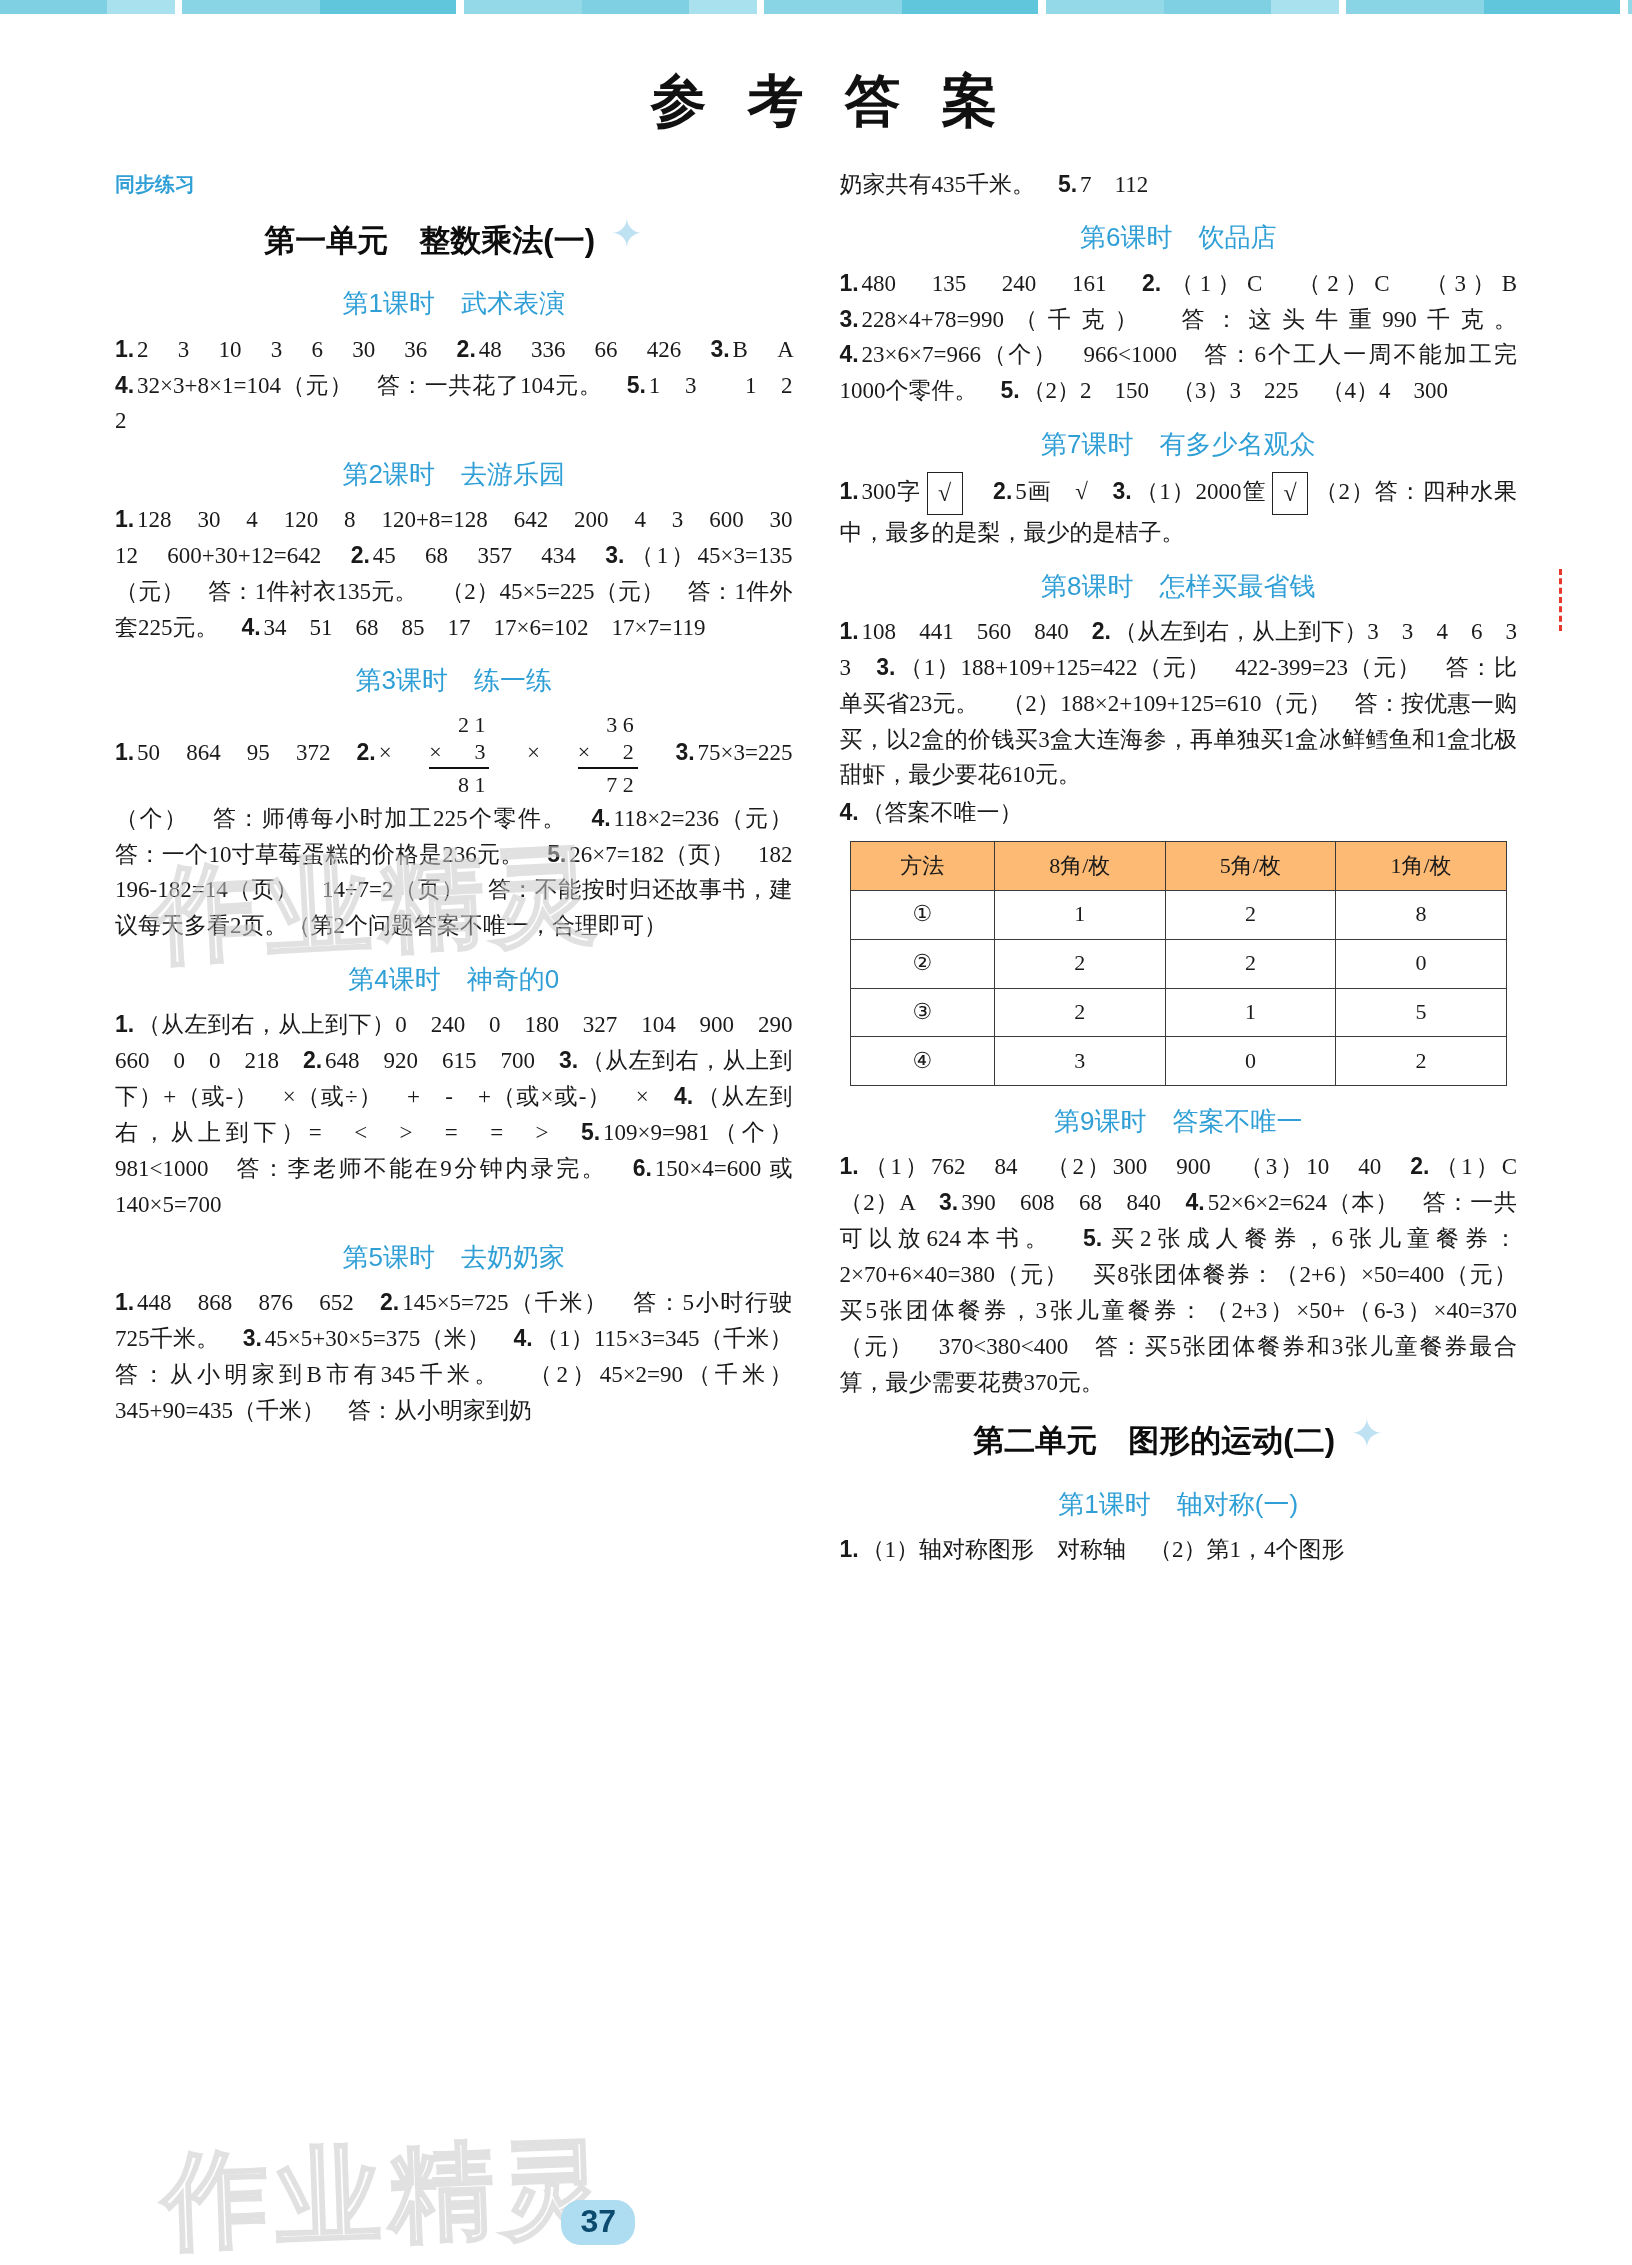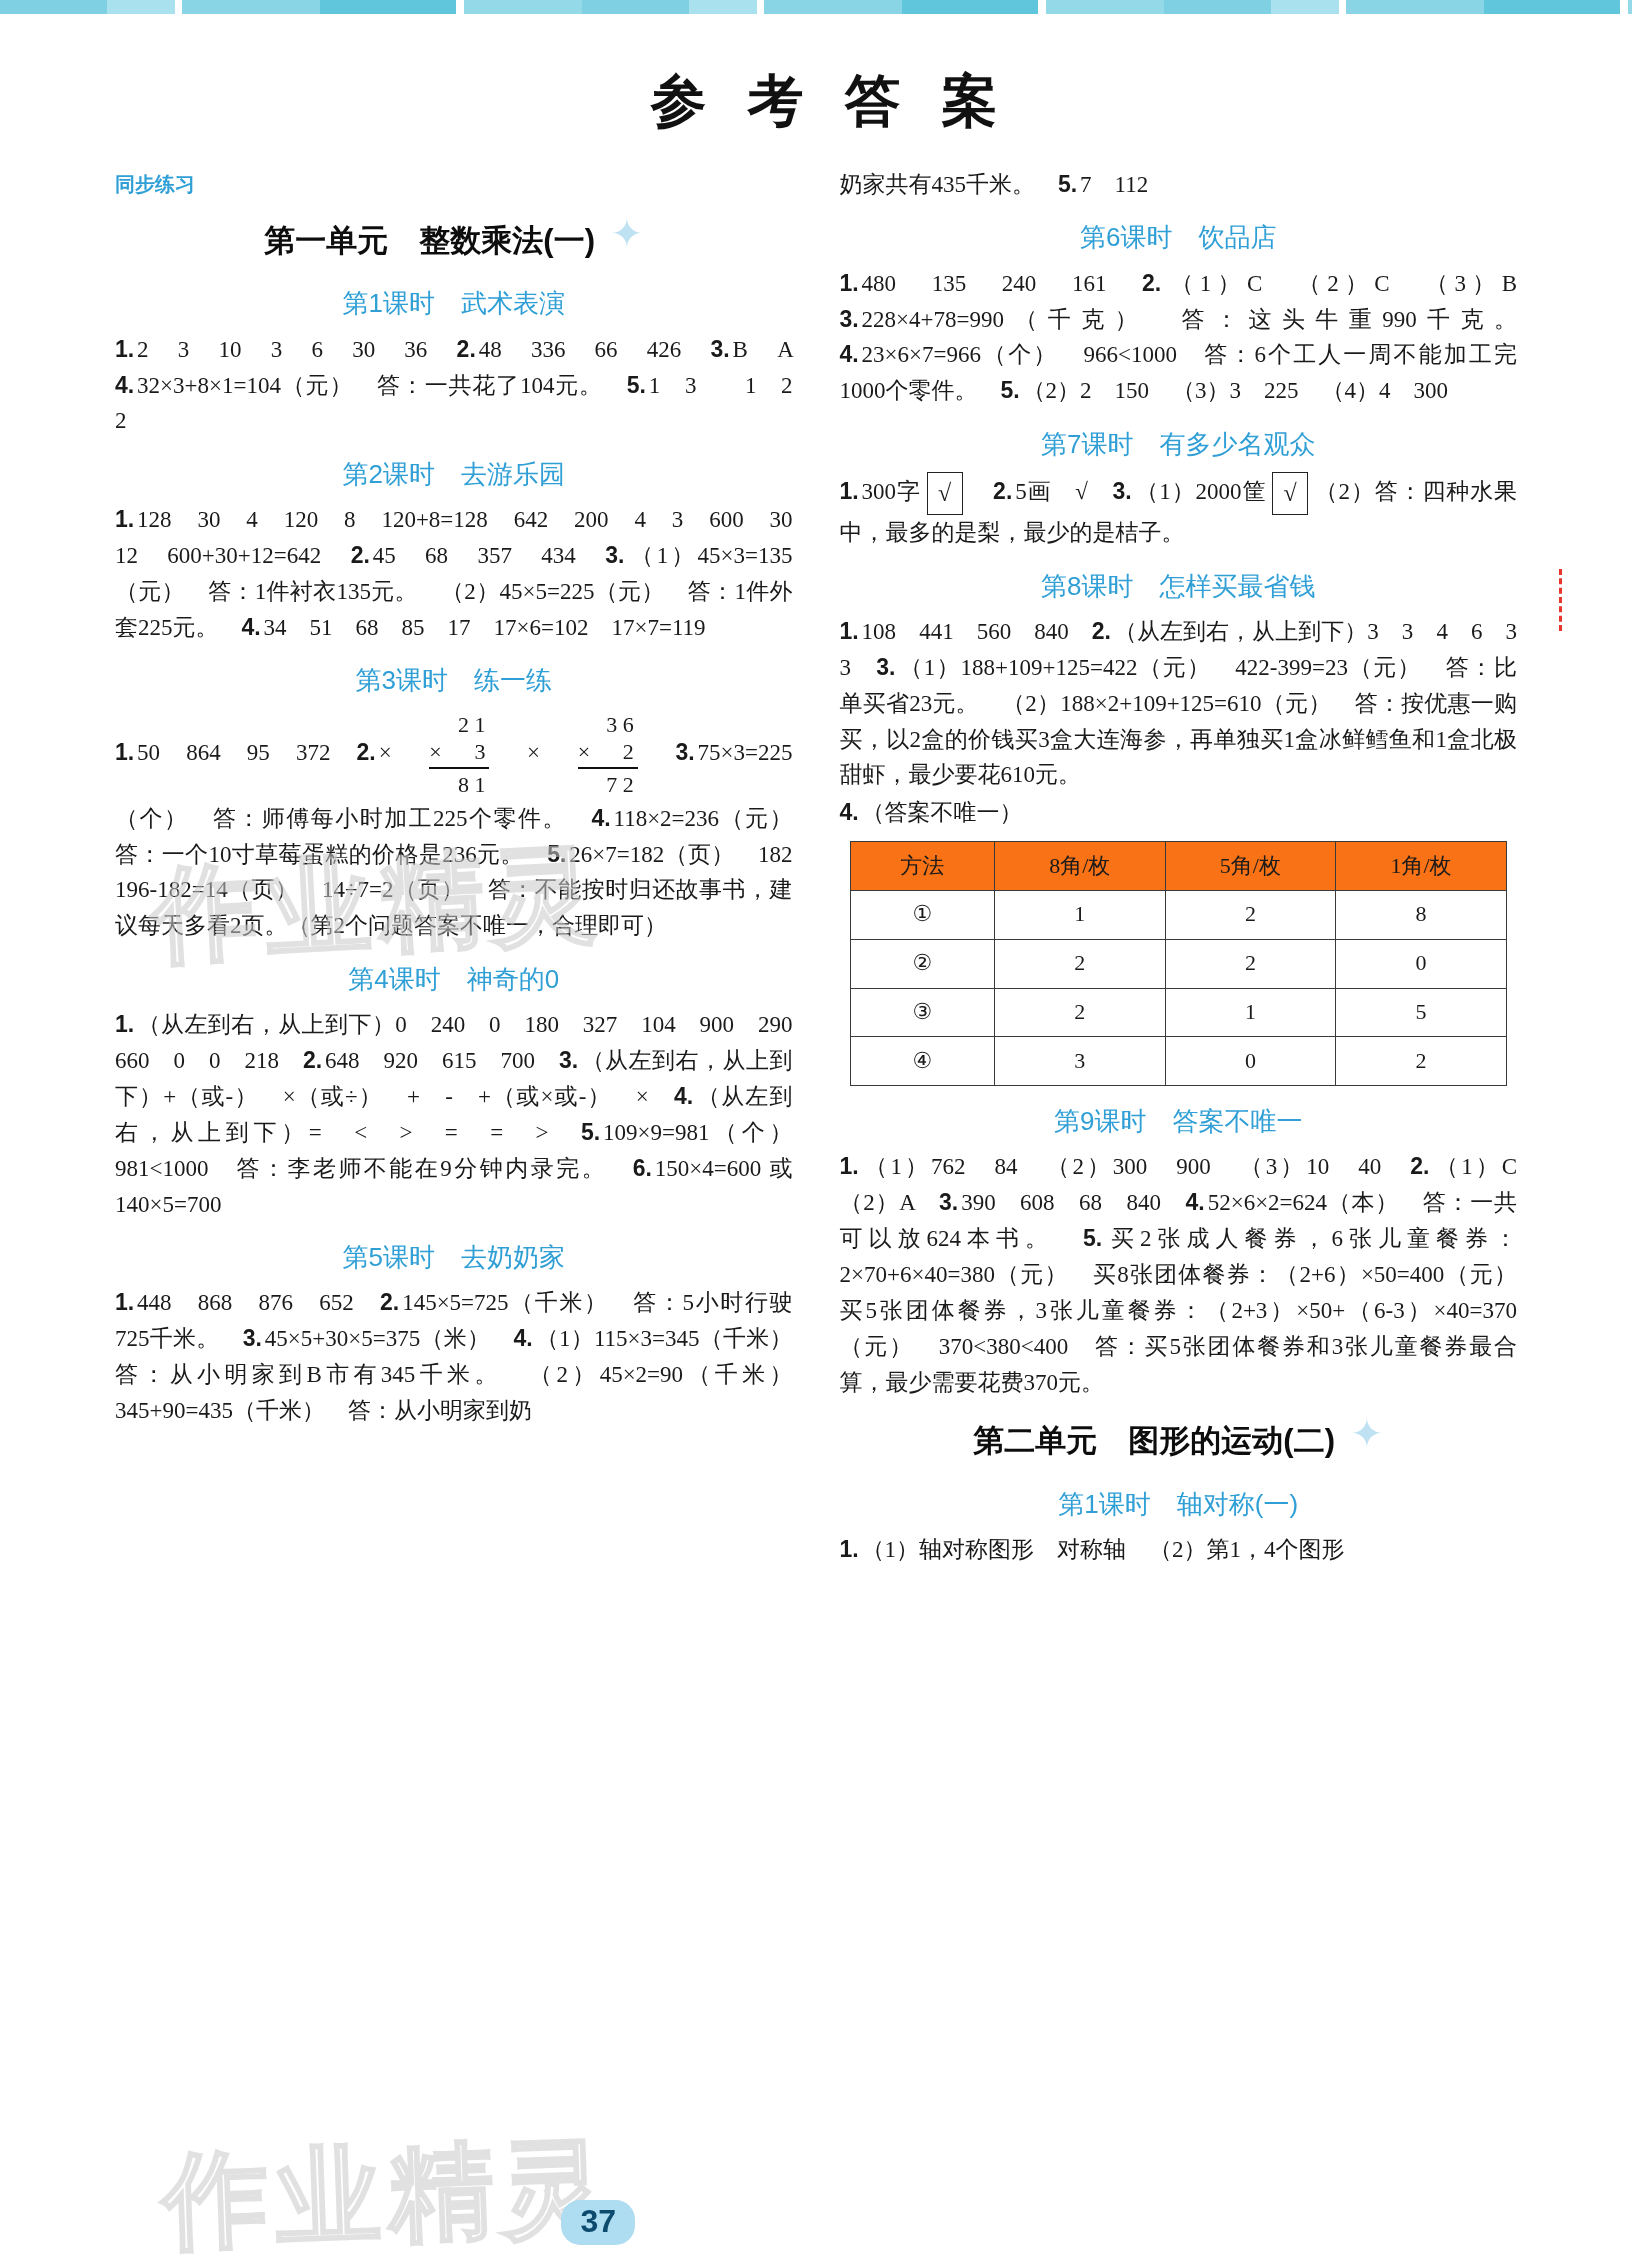--- a/index.html
+++ b/index.html
@@ -111,21 +111,21 @@
     width:97%;
     margin:9.7px auto 11.6px auto;
     text-align:center;
     font-size:22px;
   }
   .answer-table th,.answer-table td{
     border:1.6px solid #3a3a3a;
     padding:6.8px 5.8px;
     font-weight:normal;
   }
-  .answer-table th{background:#f97316;font-family:Liberation Serif, serif;}
+  .answer-table th{background:#fdba74;font-family:Liberation Serif, serif;}
   .answer-table th:first-child{width:22%;}
   .page-badge{
     position:absolute;
     left:561px;bottom:21.3px;
     background:var(--badge,#aedcf1);
     border-radius:19.4px;
     padding:2.9px 19.4px 4.9px 19.4px;
     font-family:"Liberation Sans","DejaVu Sans",sans-serif;
     font-weight:bold;
     font-size:32px;

